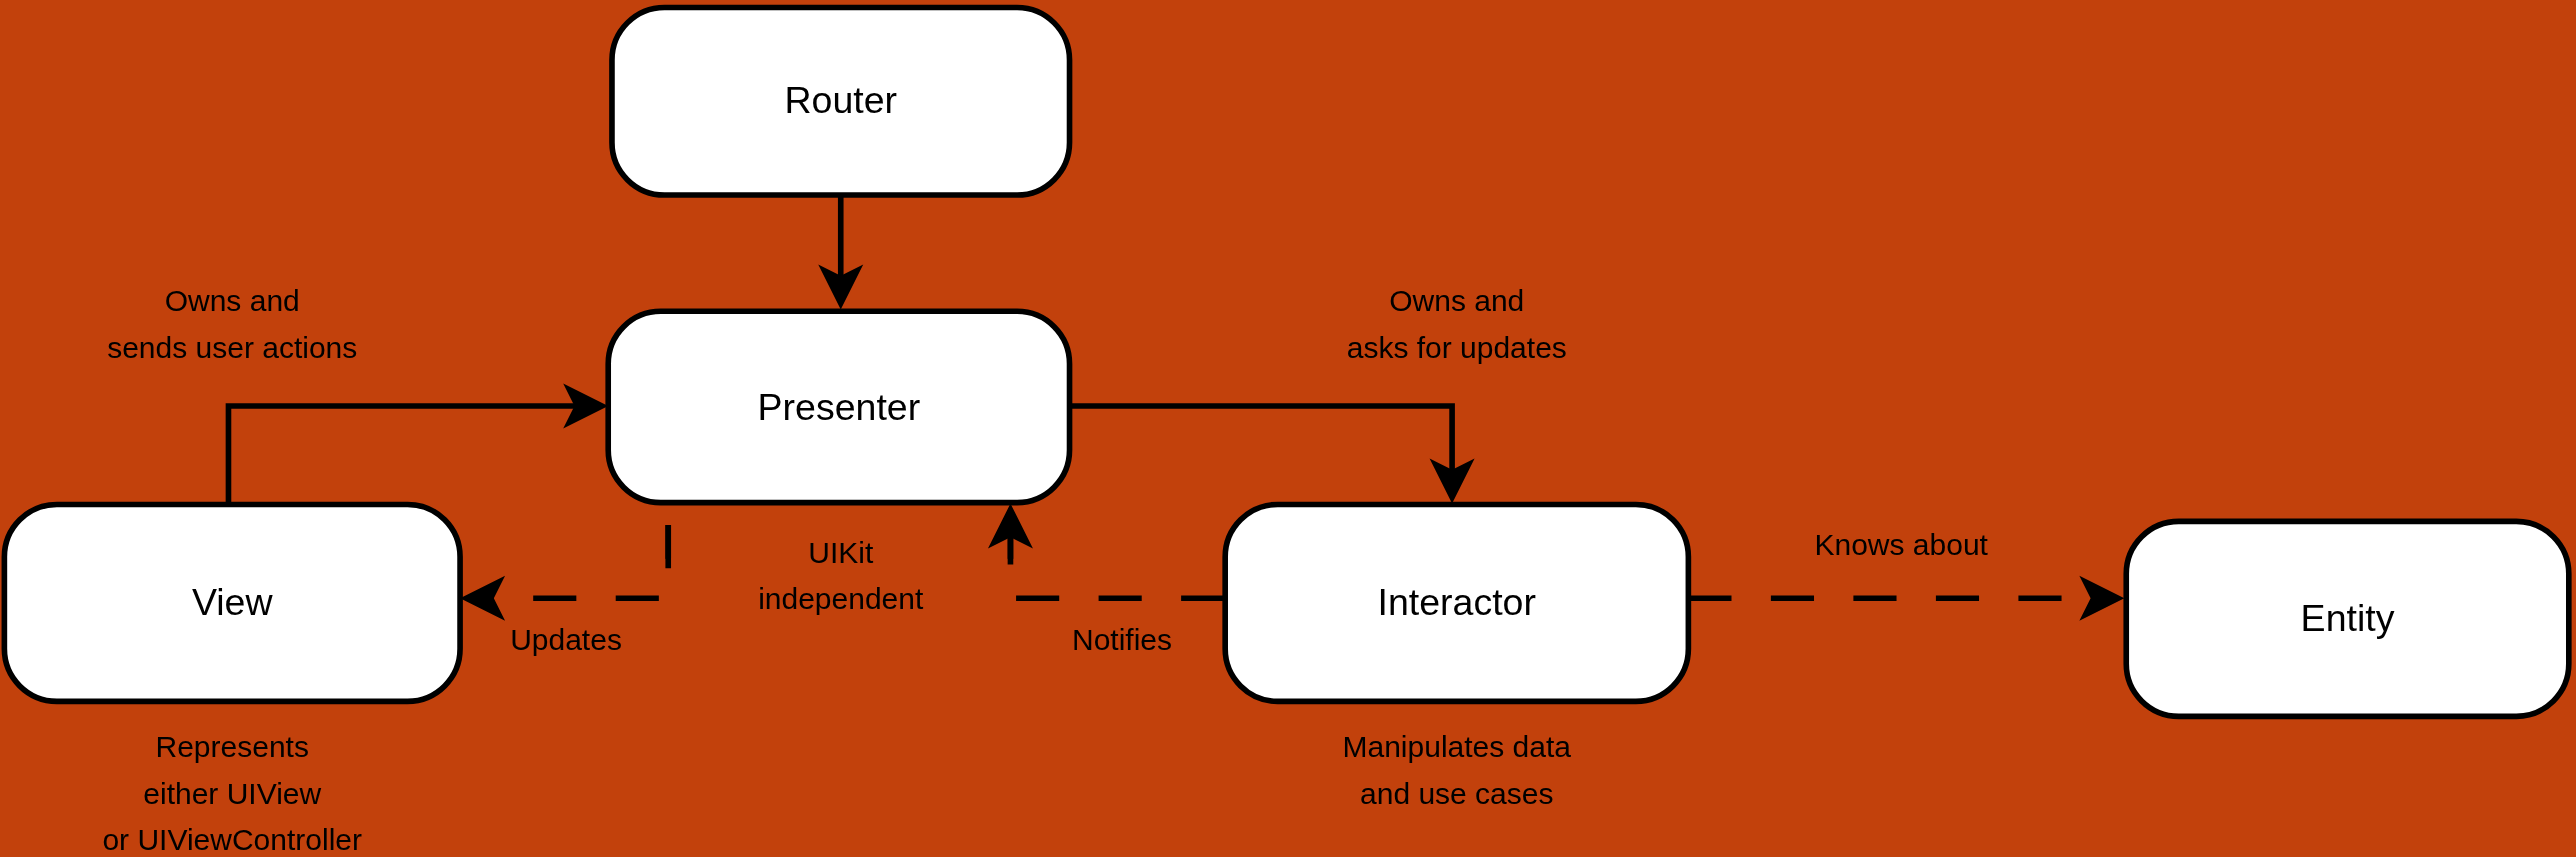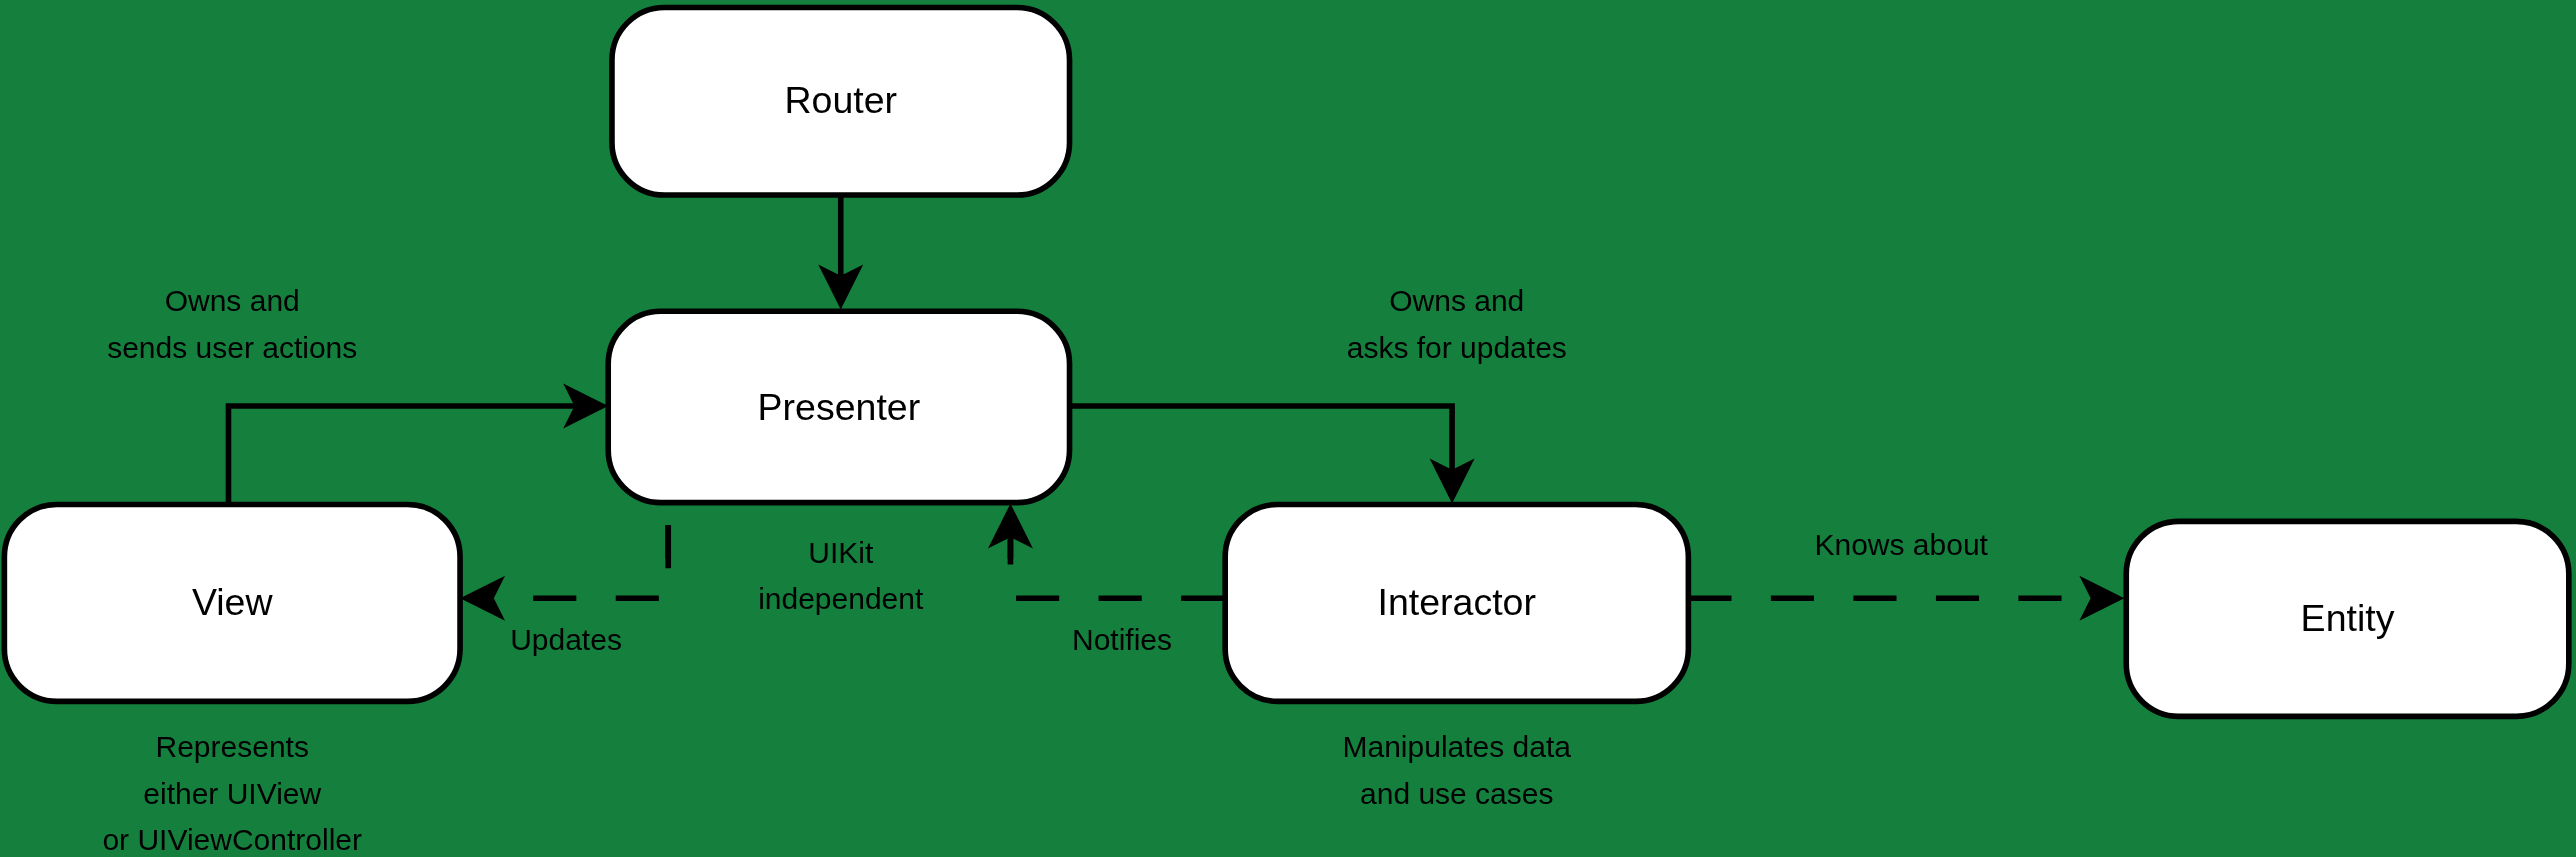--- a/index.html
+++ b/index.html
@@ -10,21 +10,21 @@
   body {
     width: 2576px;
     height: 857px;
     font-family: "Liberation Sans", sans-serif;
     overflow: hidden;
   }
   #diagram-root {
     position: relative;
     width: 2576px;
     height: 857px;
-    background: #15803d;
+    background: #c2410c;
   }
   svg.diagram-canvas {
     display: block;
     width: 2576px;
     height: 857px;
   }
   .node-shape {
     fill: #ffffff;
     stroke: #000000;
     stroke-width: 6;

